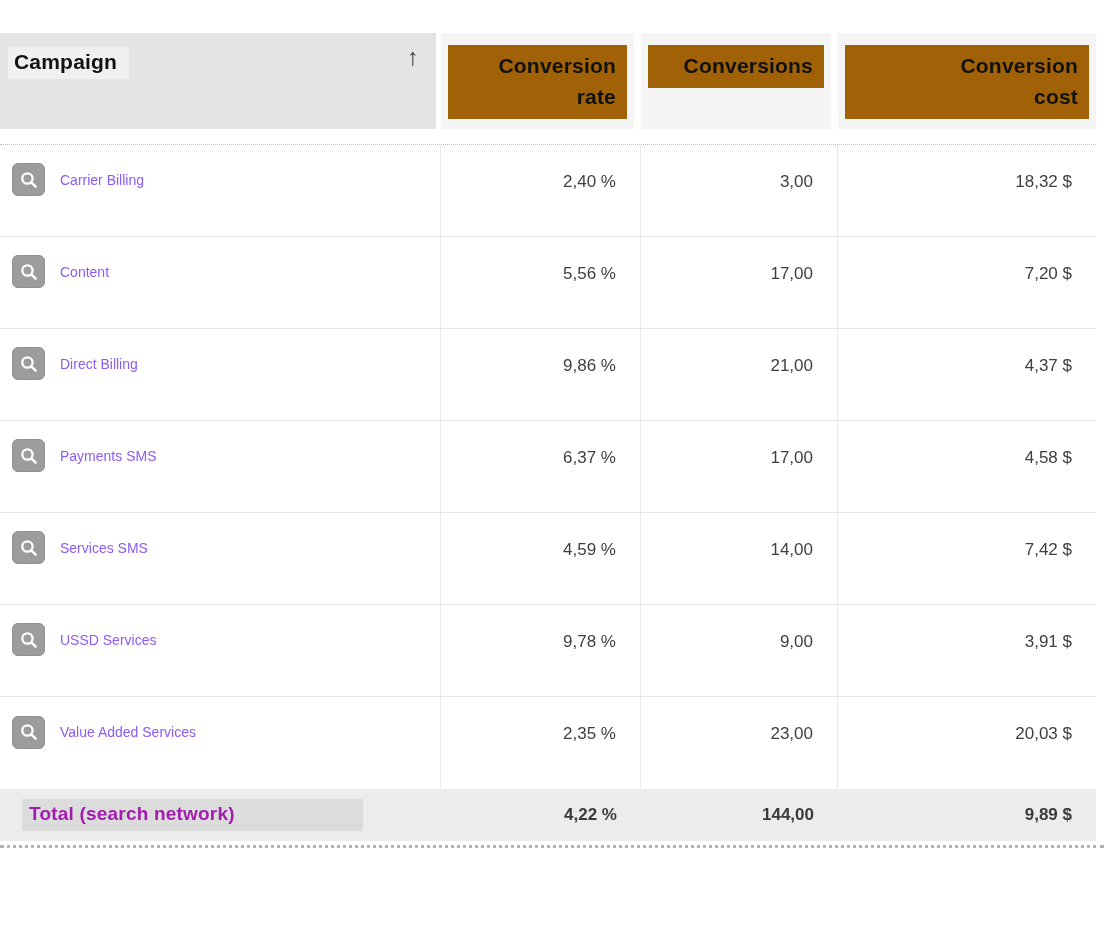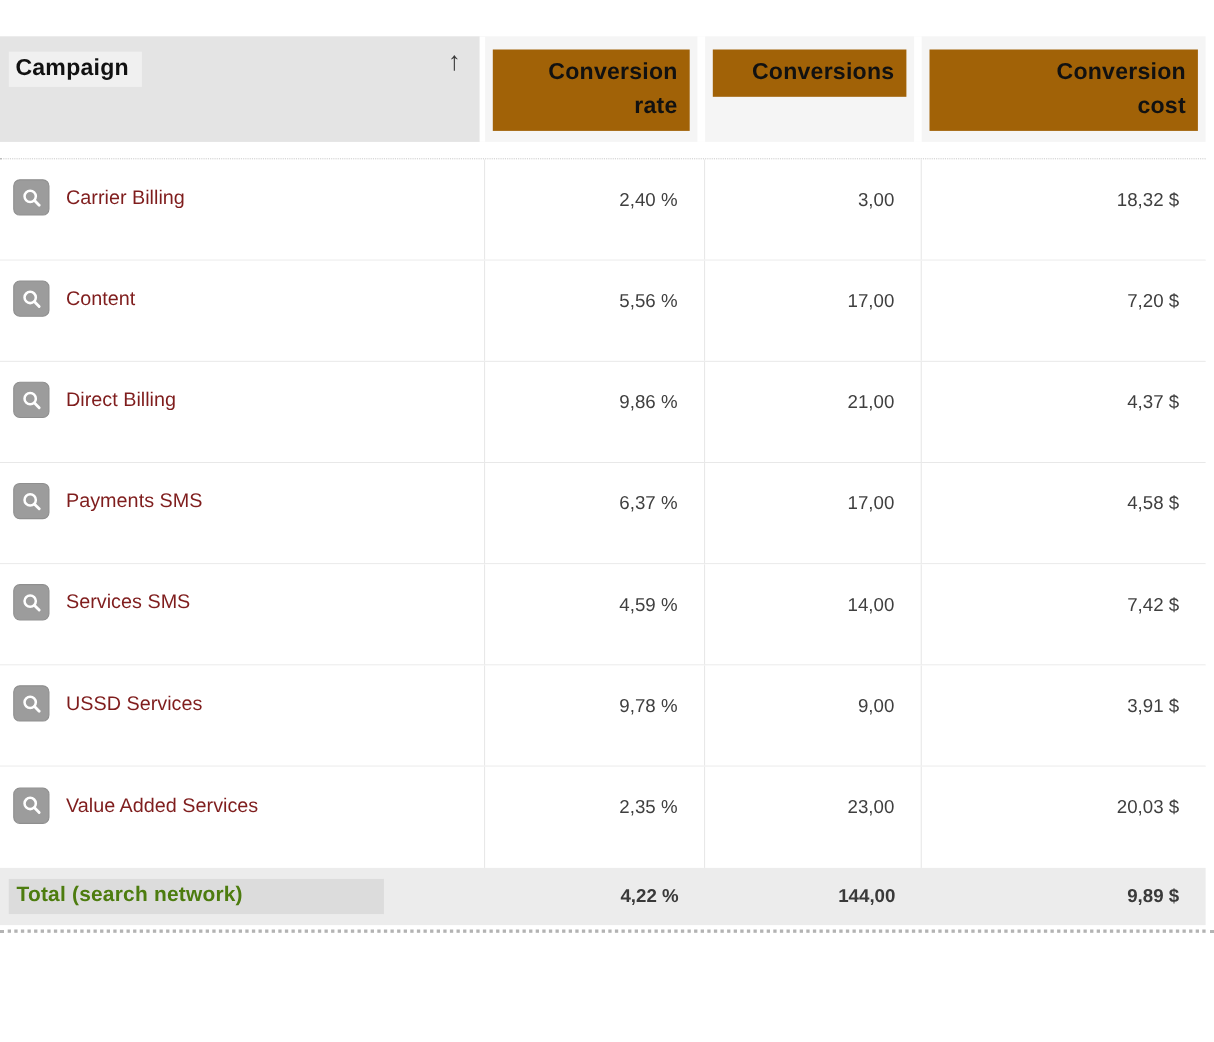--- a/index.html
+++ b/index.html
@@ -74,43 +74,43 @@
     padding: 0 0 22px 12px;
   }
   .row-icon {
     width: 33px; height: 33px; flex: 0 0 33px;
     background: #9c9c9c;
     border: 1px solid #8f8f8f;
     border-radius: 6px;
     display: flex; align-items: center; justify-content: center;
   }
   .link {
-    font-size: 18px; color: #7f1d1d; text-decoration: none; cursor: pointer;
+    font-size: 14px; color: #8b5cf6; text-decoration: none; cursor: pointer;
   }
   .td-num {
     text-align: right;
     padding: 27px 24px 0 0;
     font-size: 17px; color: #3f3f3f;
   }
 
   
   .tfoot {
     display: grid;
     grid-template-columns: 441px 200px 197px 258px;
     height: 52px;
     background: #ececec;
     align-items: center;
   }
   .hl-total {
     display: inline-block;
     background: #dcdcdc;
     min-width: 341px;
-    margin-left: 8px;
+    margin-left: 22px;
     padding: 4px 10px 6px 7px;
-    font-size: 19px; font-weight: bold; color: #4d7c0f;
+    font-size: 19px; font-weight: bold; color: #a21caf;
     letter-spacing: 0.2px;
   }
   .tfoot .td-num {
     padding-top: 0;
     font-weight: bold;
     color: #3a3a3a;
   }
   .bottom-dotted {
     width: 1104px;
     margin-top: 4px;

